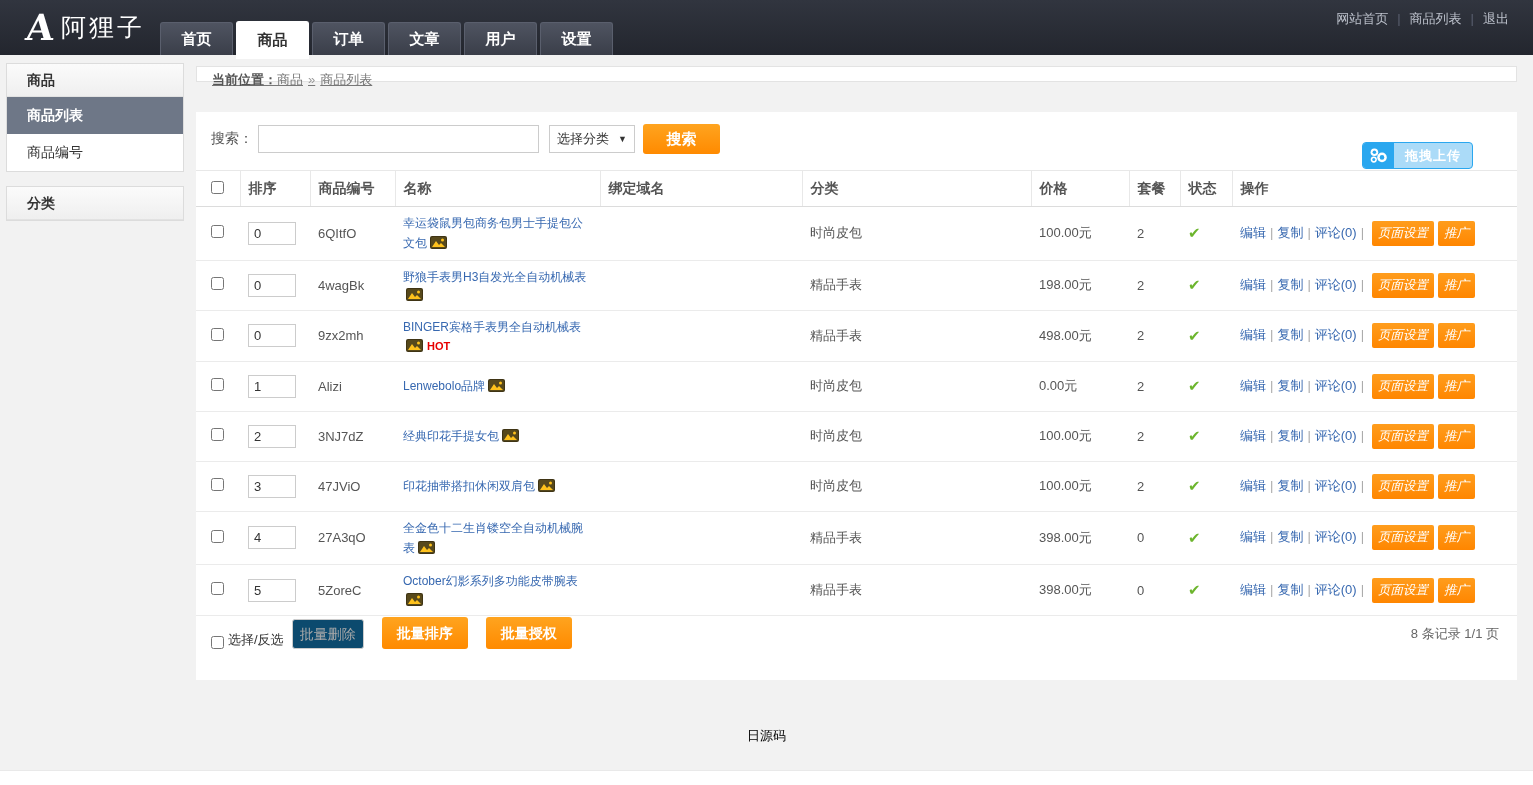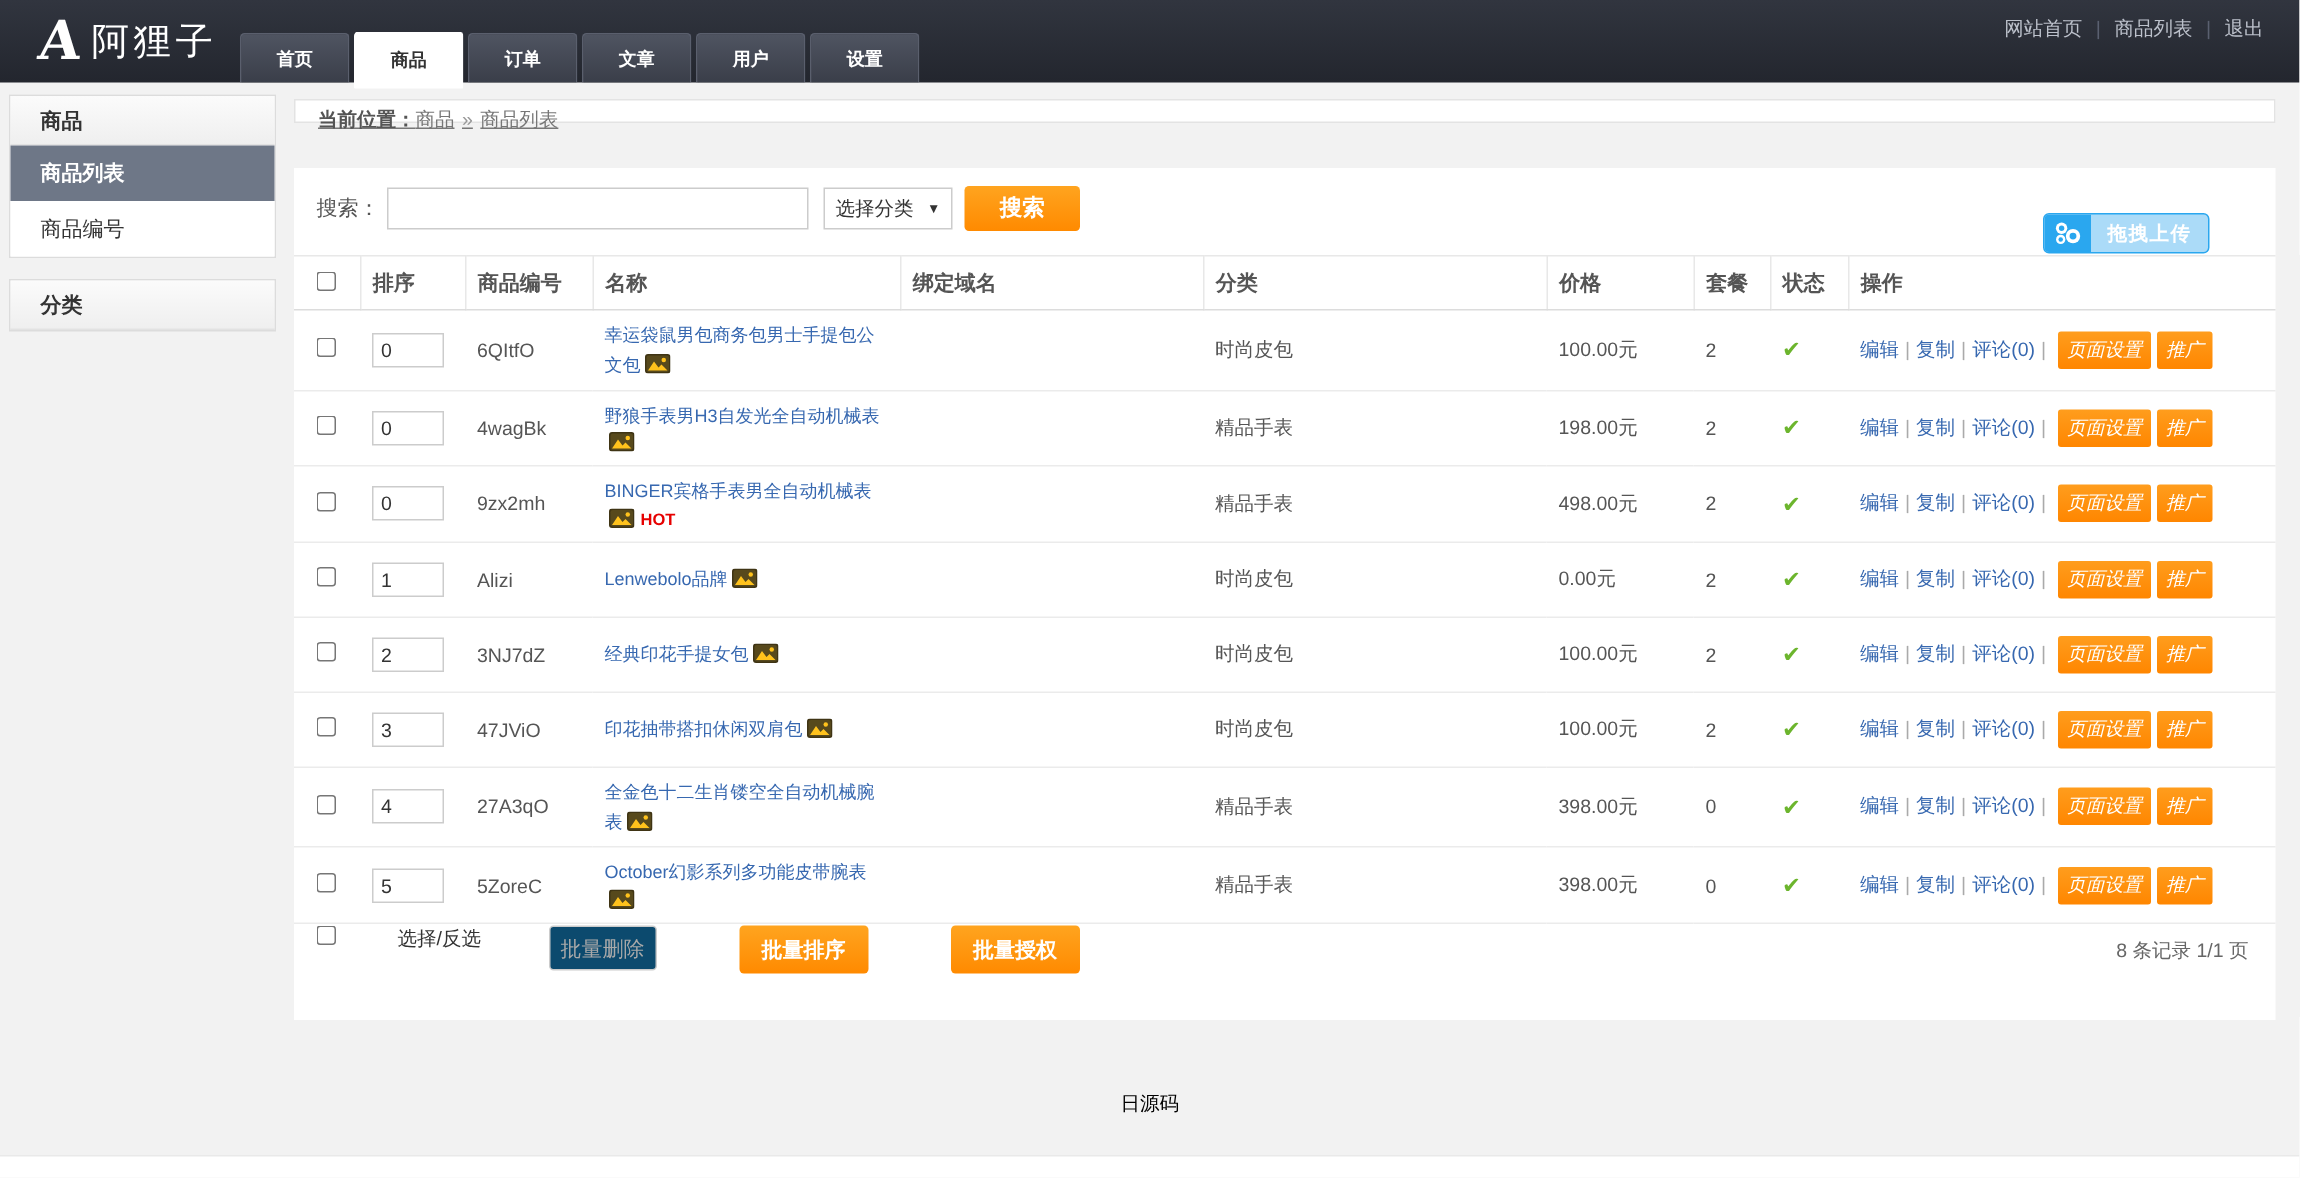--- a/index.html
+++ b/index.html
@@ -11,21 +11,21 @@
   }
 
   
   .app-header { position:absolute; top:0; left:0; width:1533px; height:55px;
     background:linear-gradient(#31353f,#23262e); }
   .logo { position:absolute; left:26px; top:8px; display:flex; align-items:center; color:#fff; cursor:pointer; }
   .logo-a { font-size:36px; font-weight:bold; line-height:38px; font-family:"DejaVu Serif",serif; transform:skewX(-6deg); }
   .logo-text { font-size:25px; margin-left:7px; letter-spacing:3px; }
   .tabs { position:absolute; left:160px; bottom:0; display:flex; align-items:flex-end; }
   .tab { width:73px; height:33px; line-height:32px; text-align:center; margin-right:3px;
-    color:#fff; font-size:12px; font-weight:bold; cursor:pointer;
+    color:#fff; font-size:15px; font-weight:bold; cursor:pointer;
     background:linear-gradient(#4f5461,#3a3e49);
     border:1px solid #5a5f6d; border-bottom:none; border-radius:3px 3px 0 0; }
   .tab.active { background:#fff; color:#333; border-color:#fff; height:38px; line-height:36px; margin-bottom:-4px; z-index:6; }
   .top-links { position:absolute; right:24px; top:10px; font-size:13px; color:#bcc1cb; }
   .top-links span[data-name^="top-link"] { cursor:pointer; }
   .tl-sep { margin:0 9px; color:#5a6070; }
 
   
   .sidebar { position:absolute; left:6px; top:63px; width:178px; }
   .side-panel { background:#fff; border:1px solid #dcdcdc; margin-bottom:14px; }
@@ -68,21 +68,21 @@
   .sort-input { width:48px; height:23px; border:1px solid #ccc; padding:0 5px; font-size:13px; color:#333; outline:none; }
   .name-link { color:#3768b0; font-size:12px; cursor:pointer; line-height:1.7; }
   .img-icon { display:inline-block; vertical-align:-2px; margin-left:3px; cursor:pointer; }
   .hot-badge { color:#e60000; font-weight:bold; font-size:11px; margin-left:4px; }
   .status-check { color:#6cb52d; font-size:15px; font-weight:bold; }
   .op-link { color:#3768b0; cursor:pointer; }
   .op-sep { color:#aaa; margin:0 4px; }
   .op-btn { display:inline-block; background:linear-gradient(#ff9d1d,#ff8600); color:#fff; font-size:12.5px;
     padding:4px 6px; border-radius:2px; margin-left:4px; cursor:pointer; white-space:nowrap;font-style:italic; }
 
-  .batch-row { position:absolute; top:505px; left:15px; display:flex; align-items:flex-start; font-size:13px; color:#333;gap:37px; }
+  .batch-row { position:absolute; top:505px; left:15px; display:flex; align-items:flex-end; font-size:13px; color:#333; }
   .batch-label { margin-left:4px; }
   .batch-delete { margin-left:8px; width:72px; height:30px; line-height:28px; text-align:center;
     background:#0c4a6e; border:1px solid #ccc; border-radius:3px; color:#a9a9a9; font-size:14px; cursor:pointer; }
   .batch-orange { margin-left:18px; height:32px; line-height:32px; padding:0 15px; border-radius:3px;
     background:linear-gradient(#ffa41f,#ff8a00); color:#fff; font-size:14px; font-weight:bold; cursor:pointer; }
   .pagination { position:absolute; top:513px; right:18px; font-size:13px; color:#666; }
 
   .page-footer { position:absolute; top:727px; left:0; width:100%; text-align:center; font-size:13px; color:#000000; }
   .bottom-strip { position:absolute; bottom:0; left:0; width:100%; height:15px; background:#fff; border-top:1px solid #e9e9e9; }
 </style>

